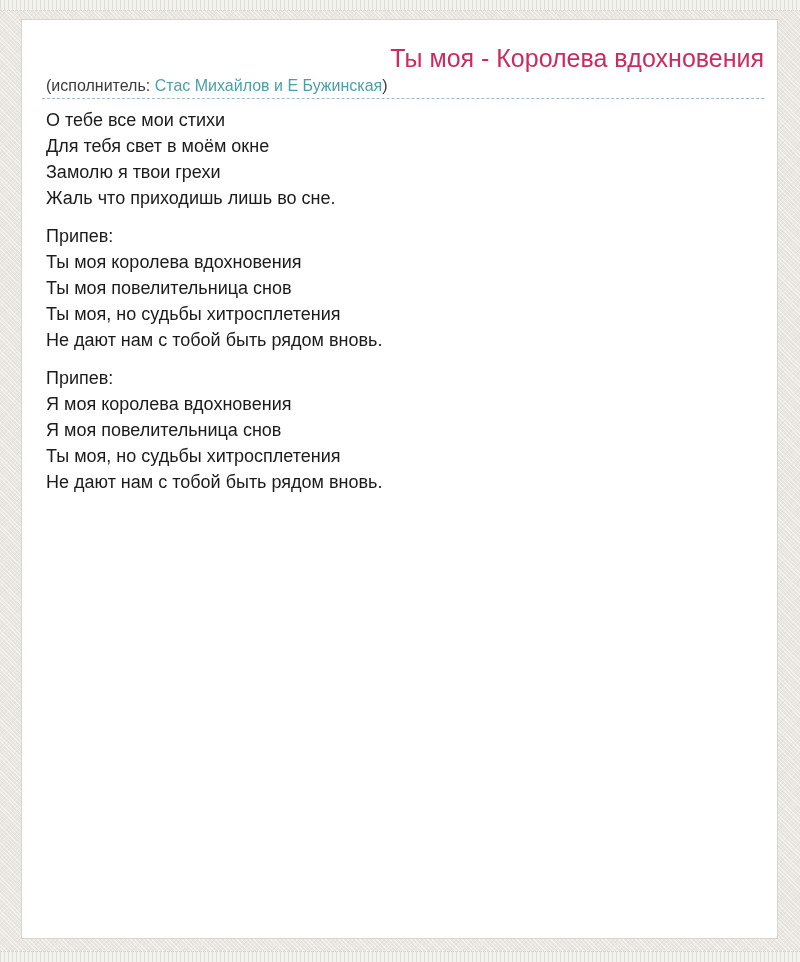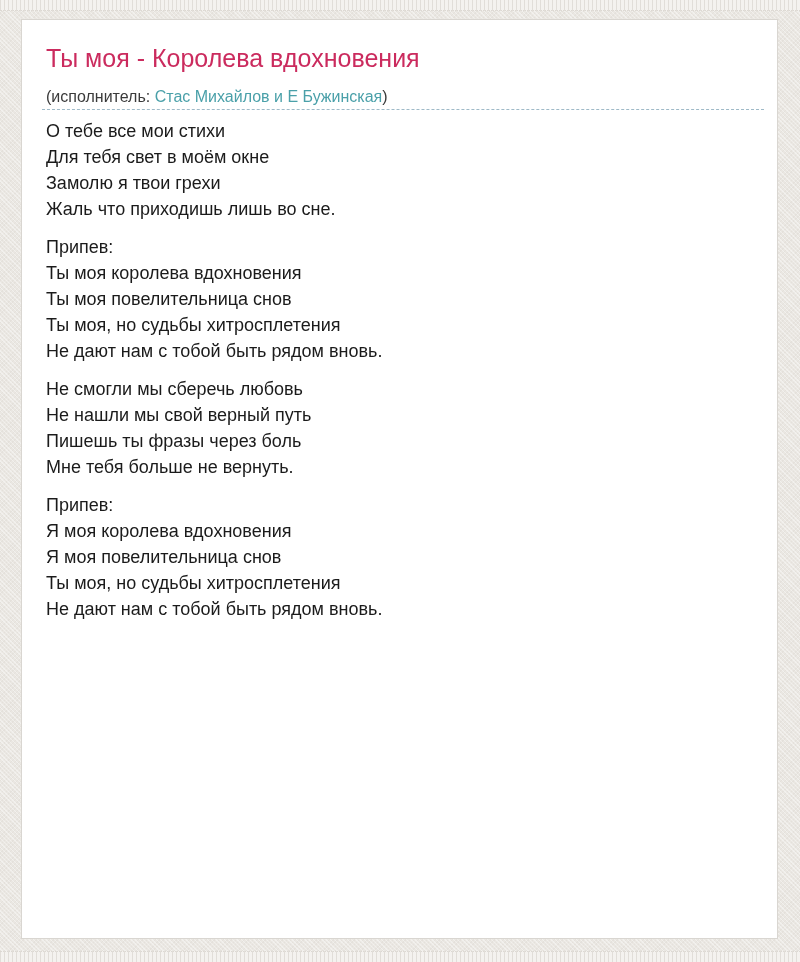--- a/index.html
+++ b/index.html
@@ -45,23 +45,24 @@
     padding-bottom: 2px;
     margin: 0 -11px 0 -4px;
     padding-left: 4px;
   }
   h1.song-title {
     margin: 0;
     font-size: 25px;
     line-height: 29px;
     font-weight: normal;
     color: #cb2b5e;
+    text-align: right;
   }
   .artist-line {
-    margin-top: 14px;
+    margin-top: 3px;
     font-size: 16px;
     line-height: 20px;
     color: #3a3a3a;
   }
   .artist-link {
     color: #4aa0a9;
     text-decoration: none;
     cursor: pointer;
   }
   .lyrics-body {
@@ -85,16 +86,15 @@
 
 <div class="lyrics-card">
   <div class="song-header">
     <h1 class="song-title">Ты моя - Королева вдохновения</h1>
     <div class="artist-line"><span>(исполнитель: </span><a class="artist-link">Стас Михайлов и Е Бужинская</a><span>)</span></div>
   </div>
 
   <div class="lyrics-body">
       <p class="stanza">О тебе все мои стихи<br>Для тебя свет в моём окне<br>Замолю я твои грехи<br>Жаль что приходишь лишь во сне.</p>
       <p class="stanza">Припев:<br>Ты моя королева вдохновения<br>Ты моя повелительница снов<br>Ты моя, но судьбы хитросплетения<br>Не дают нам с тобой быть рядом вновь.</p>
-      <p class="stanza">Не смогли мы сберечь любовь<br>Не нашли мы свой верный путь<br>Пишешь ты фразы через боль<br>Мне тебя больше не вернуть.</p>
       <p class="stanza">Припев:<br>Я моя королева вдохновения<br>Я моя повелительница снов<br>Ты моя, но судьбы хитросплетения<br>Не дают нам с тобой быть рядом вновь.</p>
     </div>
 </div>
 
 </body></html>

